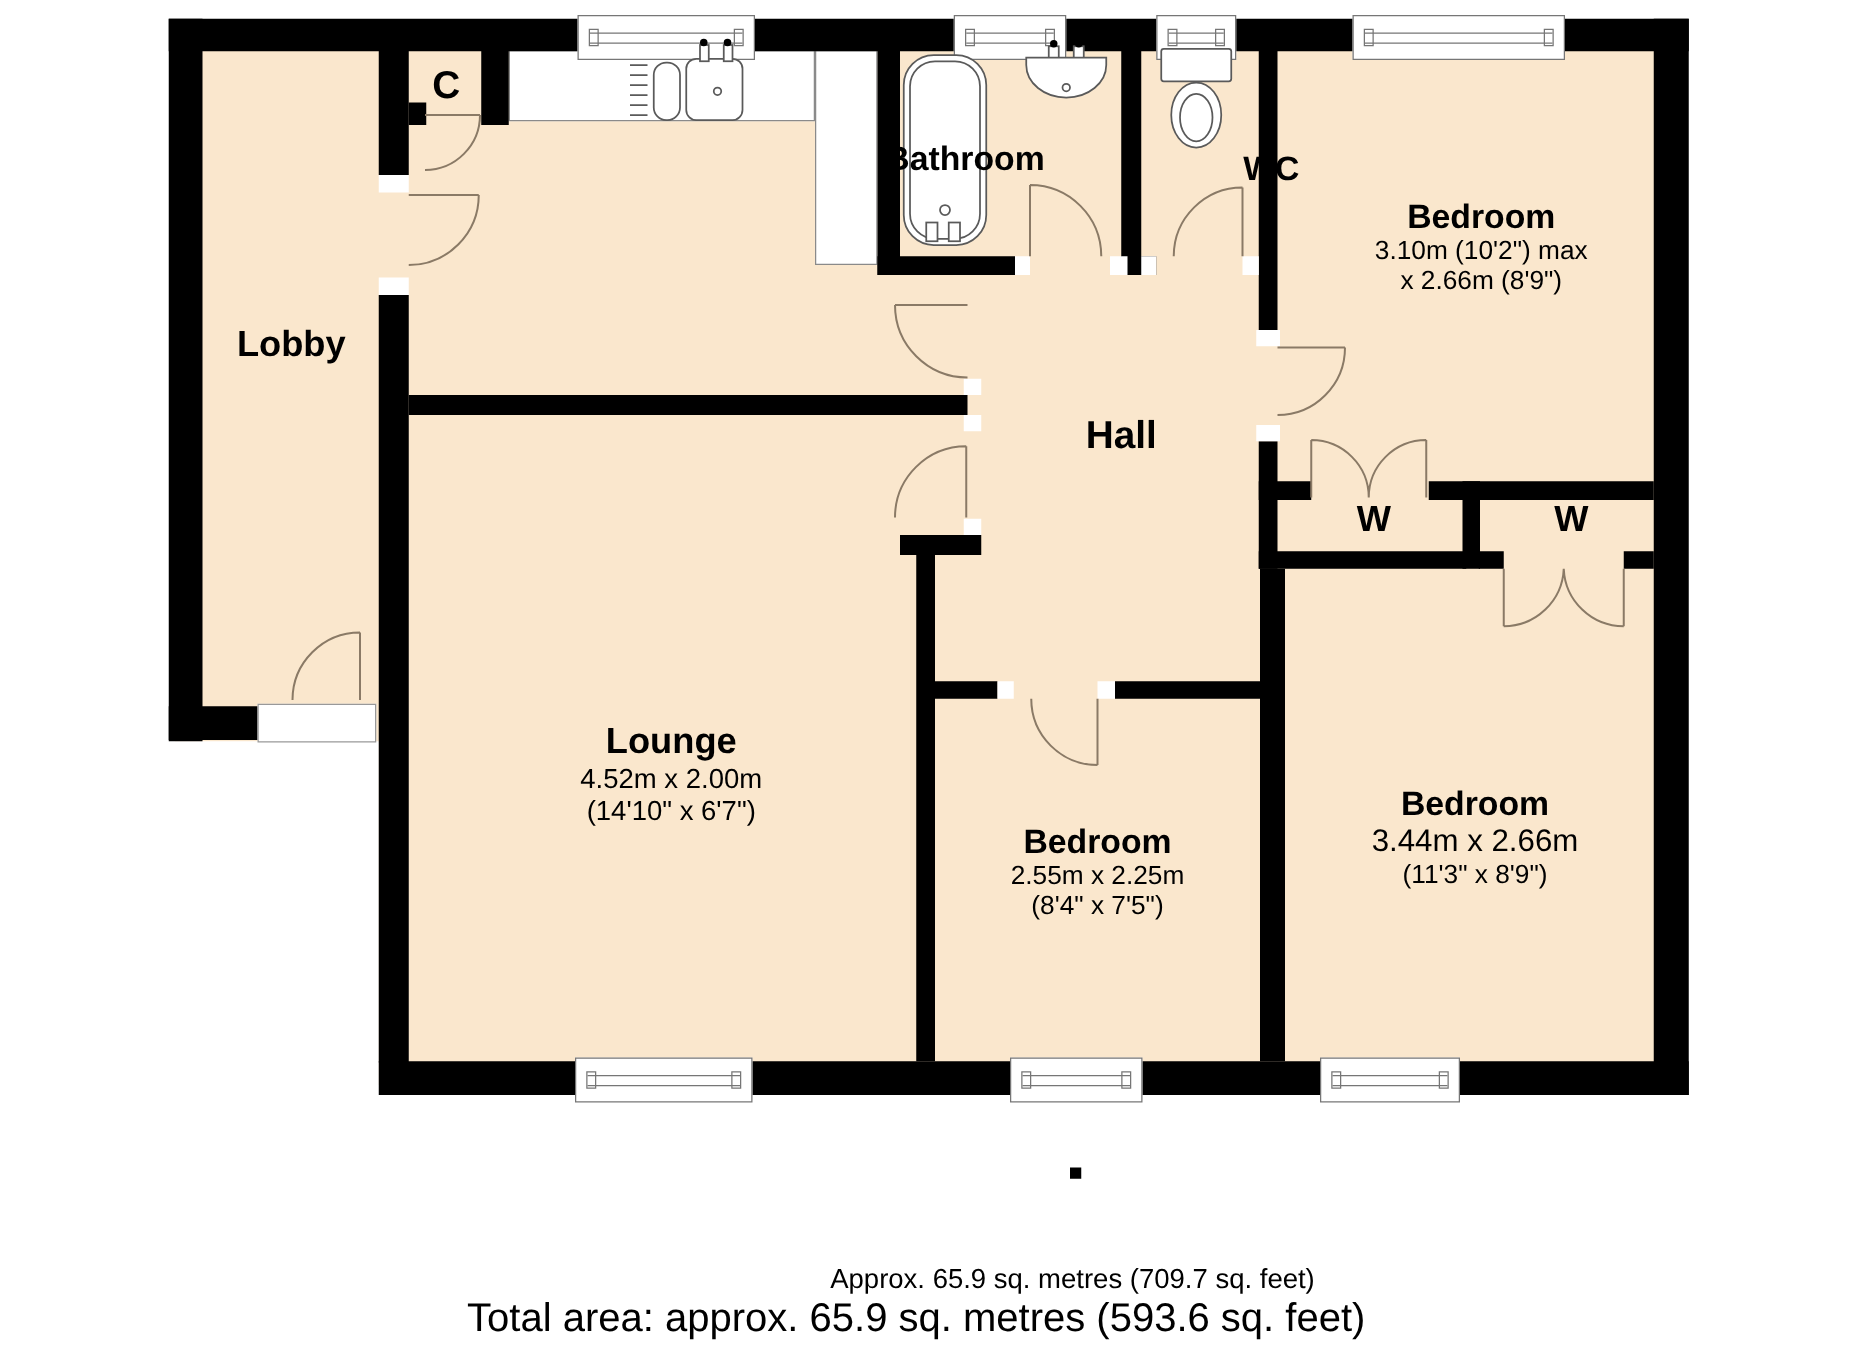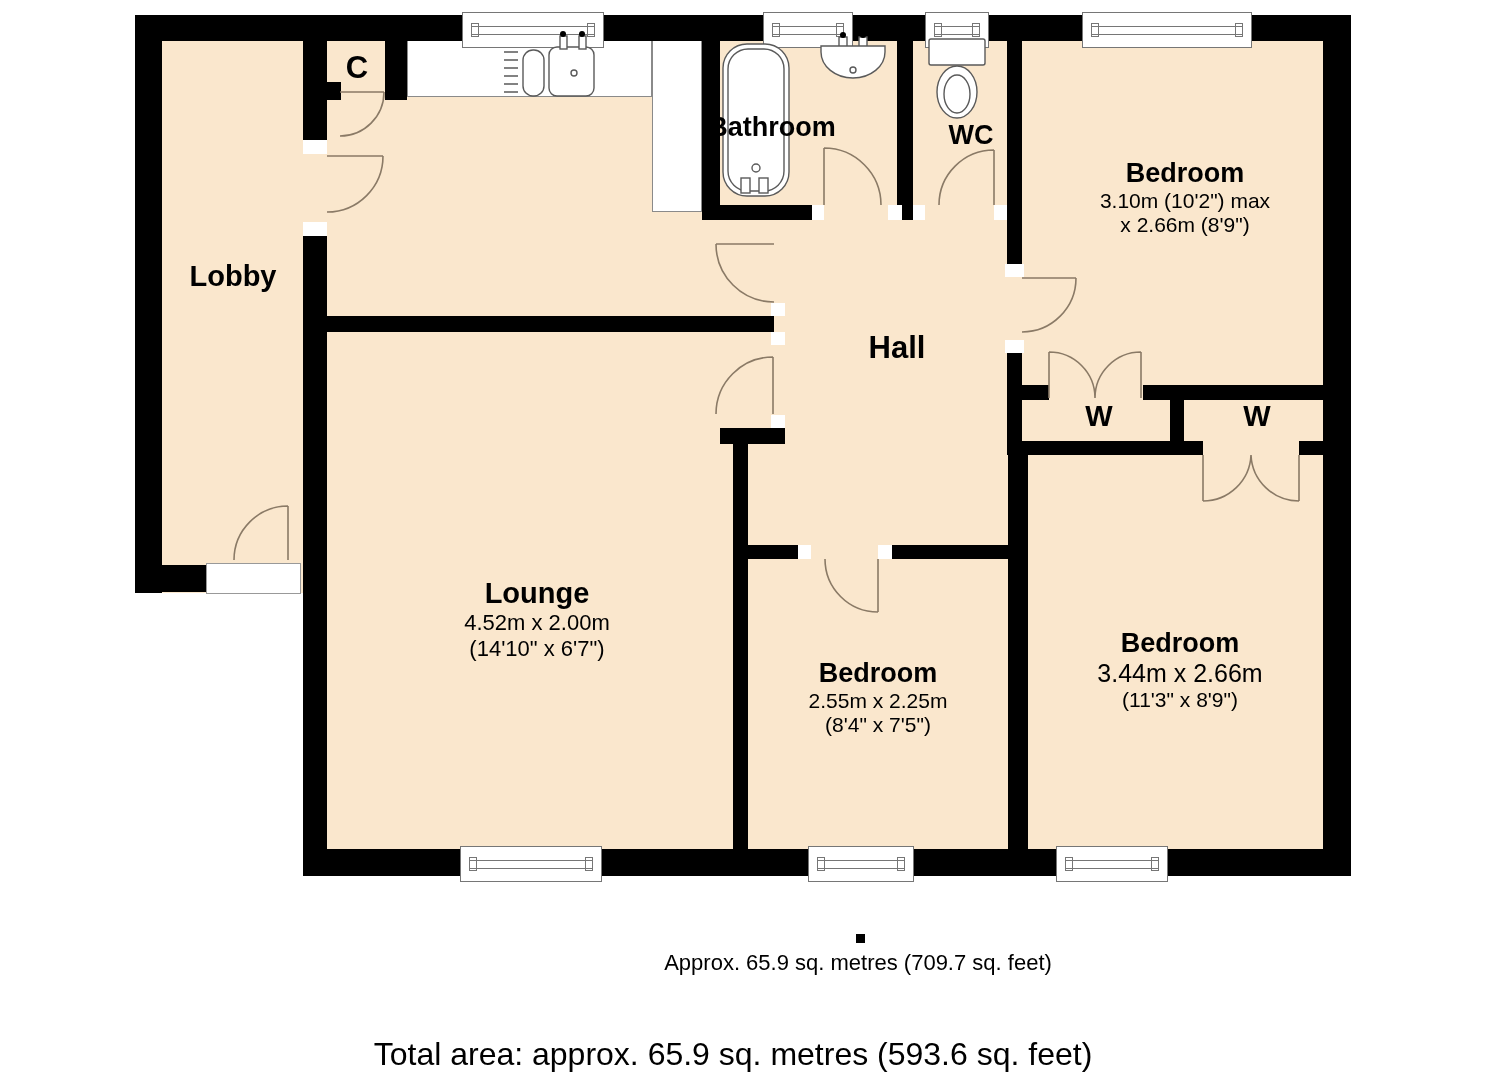--- a/index.html
+++ b/index.html
@@ -155,21 +155,21 @@
 
   <div class="label" style="left:357px; top:50px;">
     <div class="room-name" style="font-size:31px;">C</div>
   </div>
 
 
   <div class="label" style="left:772px; top:112px;">
     <div class="room-name" style="font-size:27px;">Bathroom</div>
   </div>
 
-  <div class="label" style="left:971px; top:120px;">
+  <div class="label" style="left:1017px; top:120px;">
     <div class="room-name" style="font-size:27px;">WC</div>
   </div>
 
   <div class="label" style="left:1185px; top:158px;">
     <div class="room-name" style="font-size:27px;">Bedroom</div>
     <div class="dims" style="font-size:21px;">3.10m (10'2") max</div>
     <div class="dims" style="font-size:21px;">x 2.66m (8'9")</div>
   </div>
 
   <div class="label" style="left:897px; top:330px;">
@@ -196,16 +196,16 @@
     <div class="dims" style="font-size:21px;">(8'4" x 7'5")</div>
   </div>
 
   <div class="label" style="left:1180px; top:628px;">
     <div class="room-name" style="font-size:27px;">Bedroom</div>
     <div class="dims" style="font-size:25px;">3.44m x 2.66m</div>
     <div class="dims" style="font-size:21px;">(11'3" x 8'9")</div>
   </div>
 
   <div class="dot" style="left:856px; top:934px; width:9px; height:9px;"></div>
-  <div class="caption" style="left:858px; top:950px; font-size:22px;text-align:right;">Approx. 65.9 sq. metres (709.7 sq. feet)</div>
+  <div class="caption" style="left:858px; top:1010px; font-size:22px;text-align:right;">Approx. 65.9 sq. metres (709.7 sq. feet)</div>
   <div class="caption" style="left:733px; top:1036px; font-size:32px;">Total area: approx. 65.9 sq. metres (593.6 sq. feet)</div>
 
 </div>
 
 </body></html>

